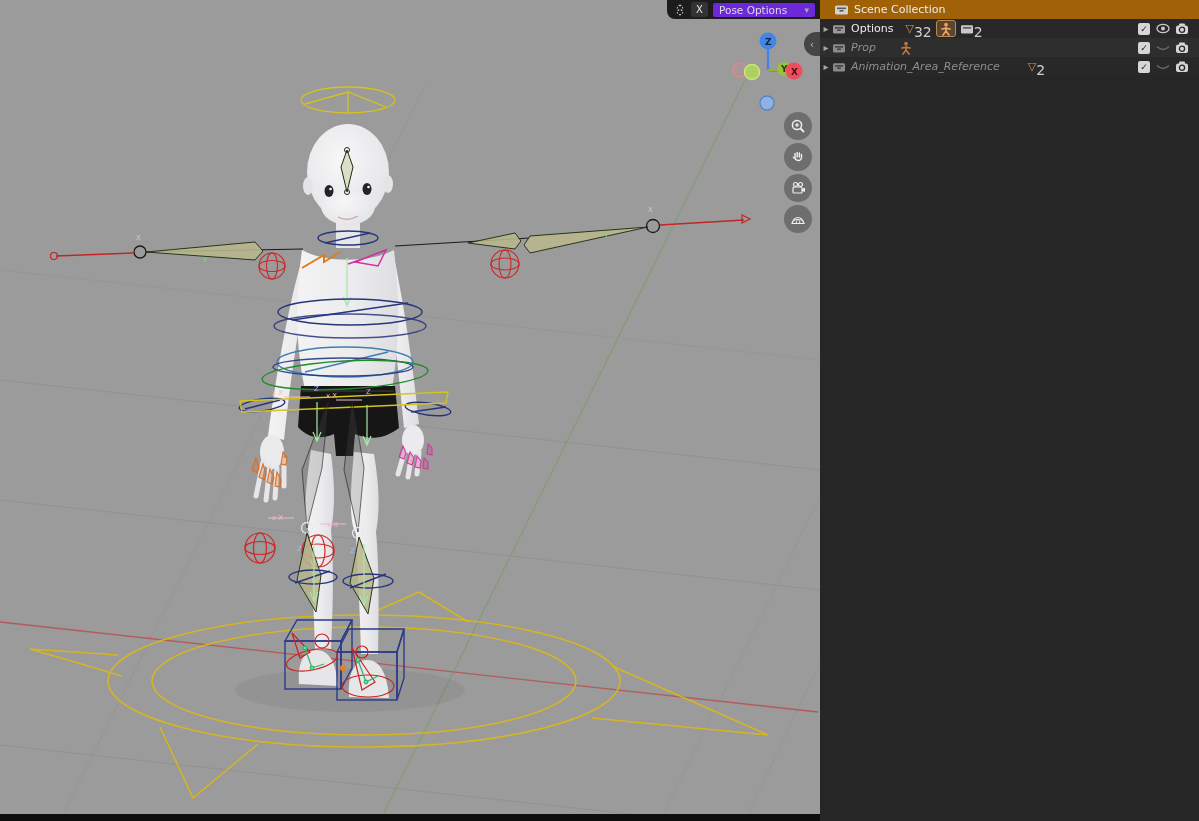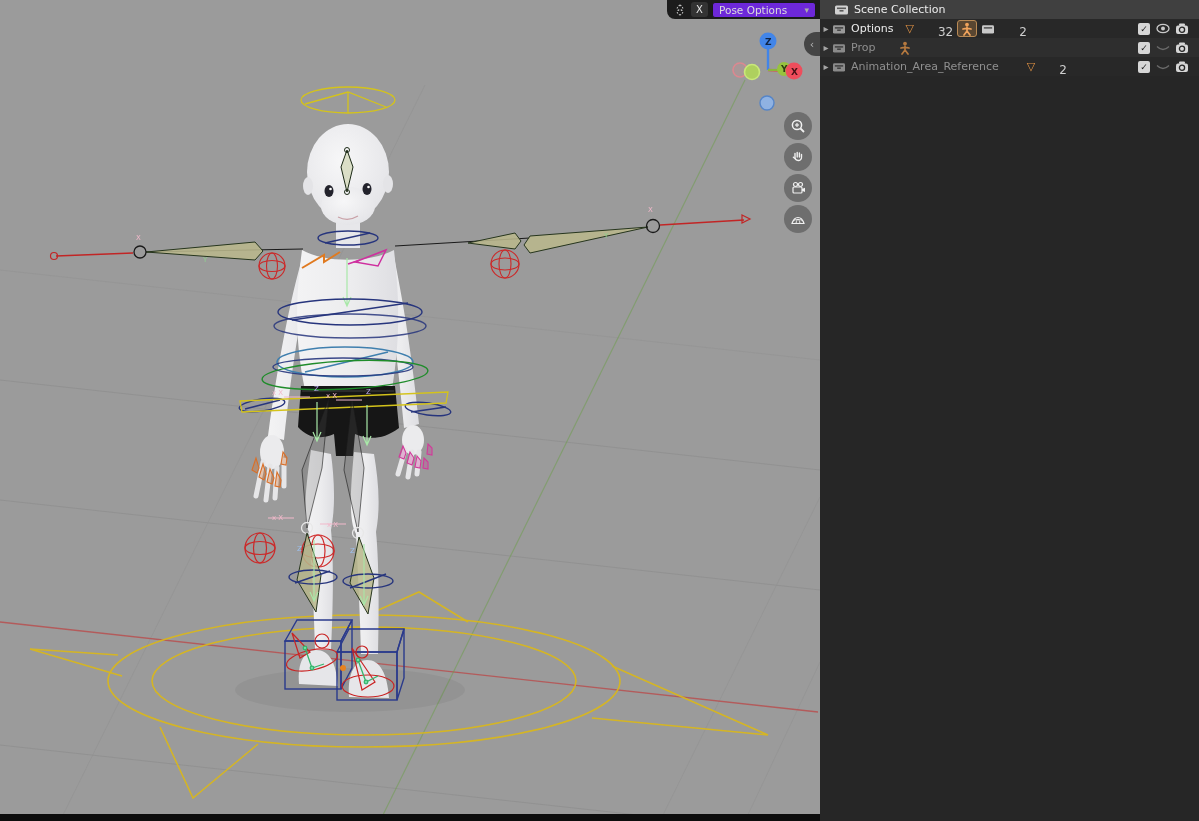--- a/index.html
+++ b/index.html
@@ -31,24 +31,24 @@
   }
   .nav-btn {
     width:28px; height:28px; border-radius:50%; background:rgba(72,72,72,.55);
     display:flex; align-items:center; justify-content:center;
   }
   
   #right-col { left:820px; top:0; width:379px; height:821px; background:#262626; }
   #outliner { left:0; top:0; width:379px; height:137px; background:#262626; }
   .outl-row { position:absolute; left:0; width:379px; height:19px; display:flex; align-items:center; }
   .outl-row .lbl { margin-left:5px; }
-  .dim { color:#8f8f8f; }
+  .dim { color:#8f8f8f;font-style:italic; }
   .bright { color:#ececec; }
   .expander { color:#a5a5a5; font-size:10px; width:12px; text-align:center; }
-  .badge { font-size:12px; color:#cfcfcf; position:relative; top:3px;margin-left:24px; }
+  .badge { font-size:14px; color:#cfcfcf; position:relative; top:3px; }
   .mesh-glyph { color:#e39344; font-size:11px; font-weight:bold; }
   .armature-active-box {
     width:20px; height:17px; background:rgba(170,120,66,.38); border:1px solid #b98a55;
     border-radius:3px; display:flex; align-items:center; justify-content:center;
   }
   .outl-check {
     width:12px; height:12px; background:#d6d6d6; border-radius:2px; color:#1e1e1e;
     font-size:9px; font-weight:bold; display:flex; align-items:center; justify-content:center;
   }
   svg { display:block; }
@@ -368,21 +368,21 @@
           <path d="M6,12.5 C6.8,7 9.2,7 10,12.5 M3,10 C6,7.8 10,7.8 13,10" fill="none" stroke="#f0f0f0" stroke-width="1"></path>
         </svg>
       </div>
     </div>
   </div>
 
   <div id="right-col" class="abs">
 
     <div id="outliner" class="abs">
 
-      <div class="outl-row" style="top:0; background:#404040;">
+      <div class="outl-row" style="top:0; background:#a16207;">
         <span style="width:14px;"></span>
         <svg width="15" height="13" viewBox="0 0 15 13">
           <rect x="1" y="2.5" width="13" height="9" rx="1.5" fill="#d2d2d2"></rect>
           <rect x="3" y="4.5" width="9" height="1.6" fill="#5a5a5a"></rect>
             <rect x="5.5" y="7" width="4" height="1.6" fill="#5a5a5a"></rect>
         </svg>
         <span class="lbl bright">Scene Collection</span>
       </div>
 
       <div class="outl-row" style="top:19px; background:#282828;">

